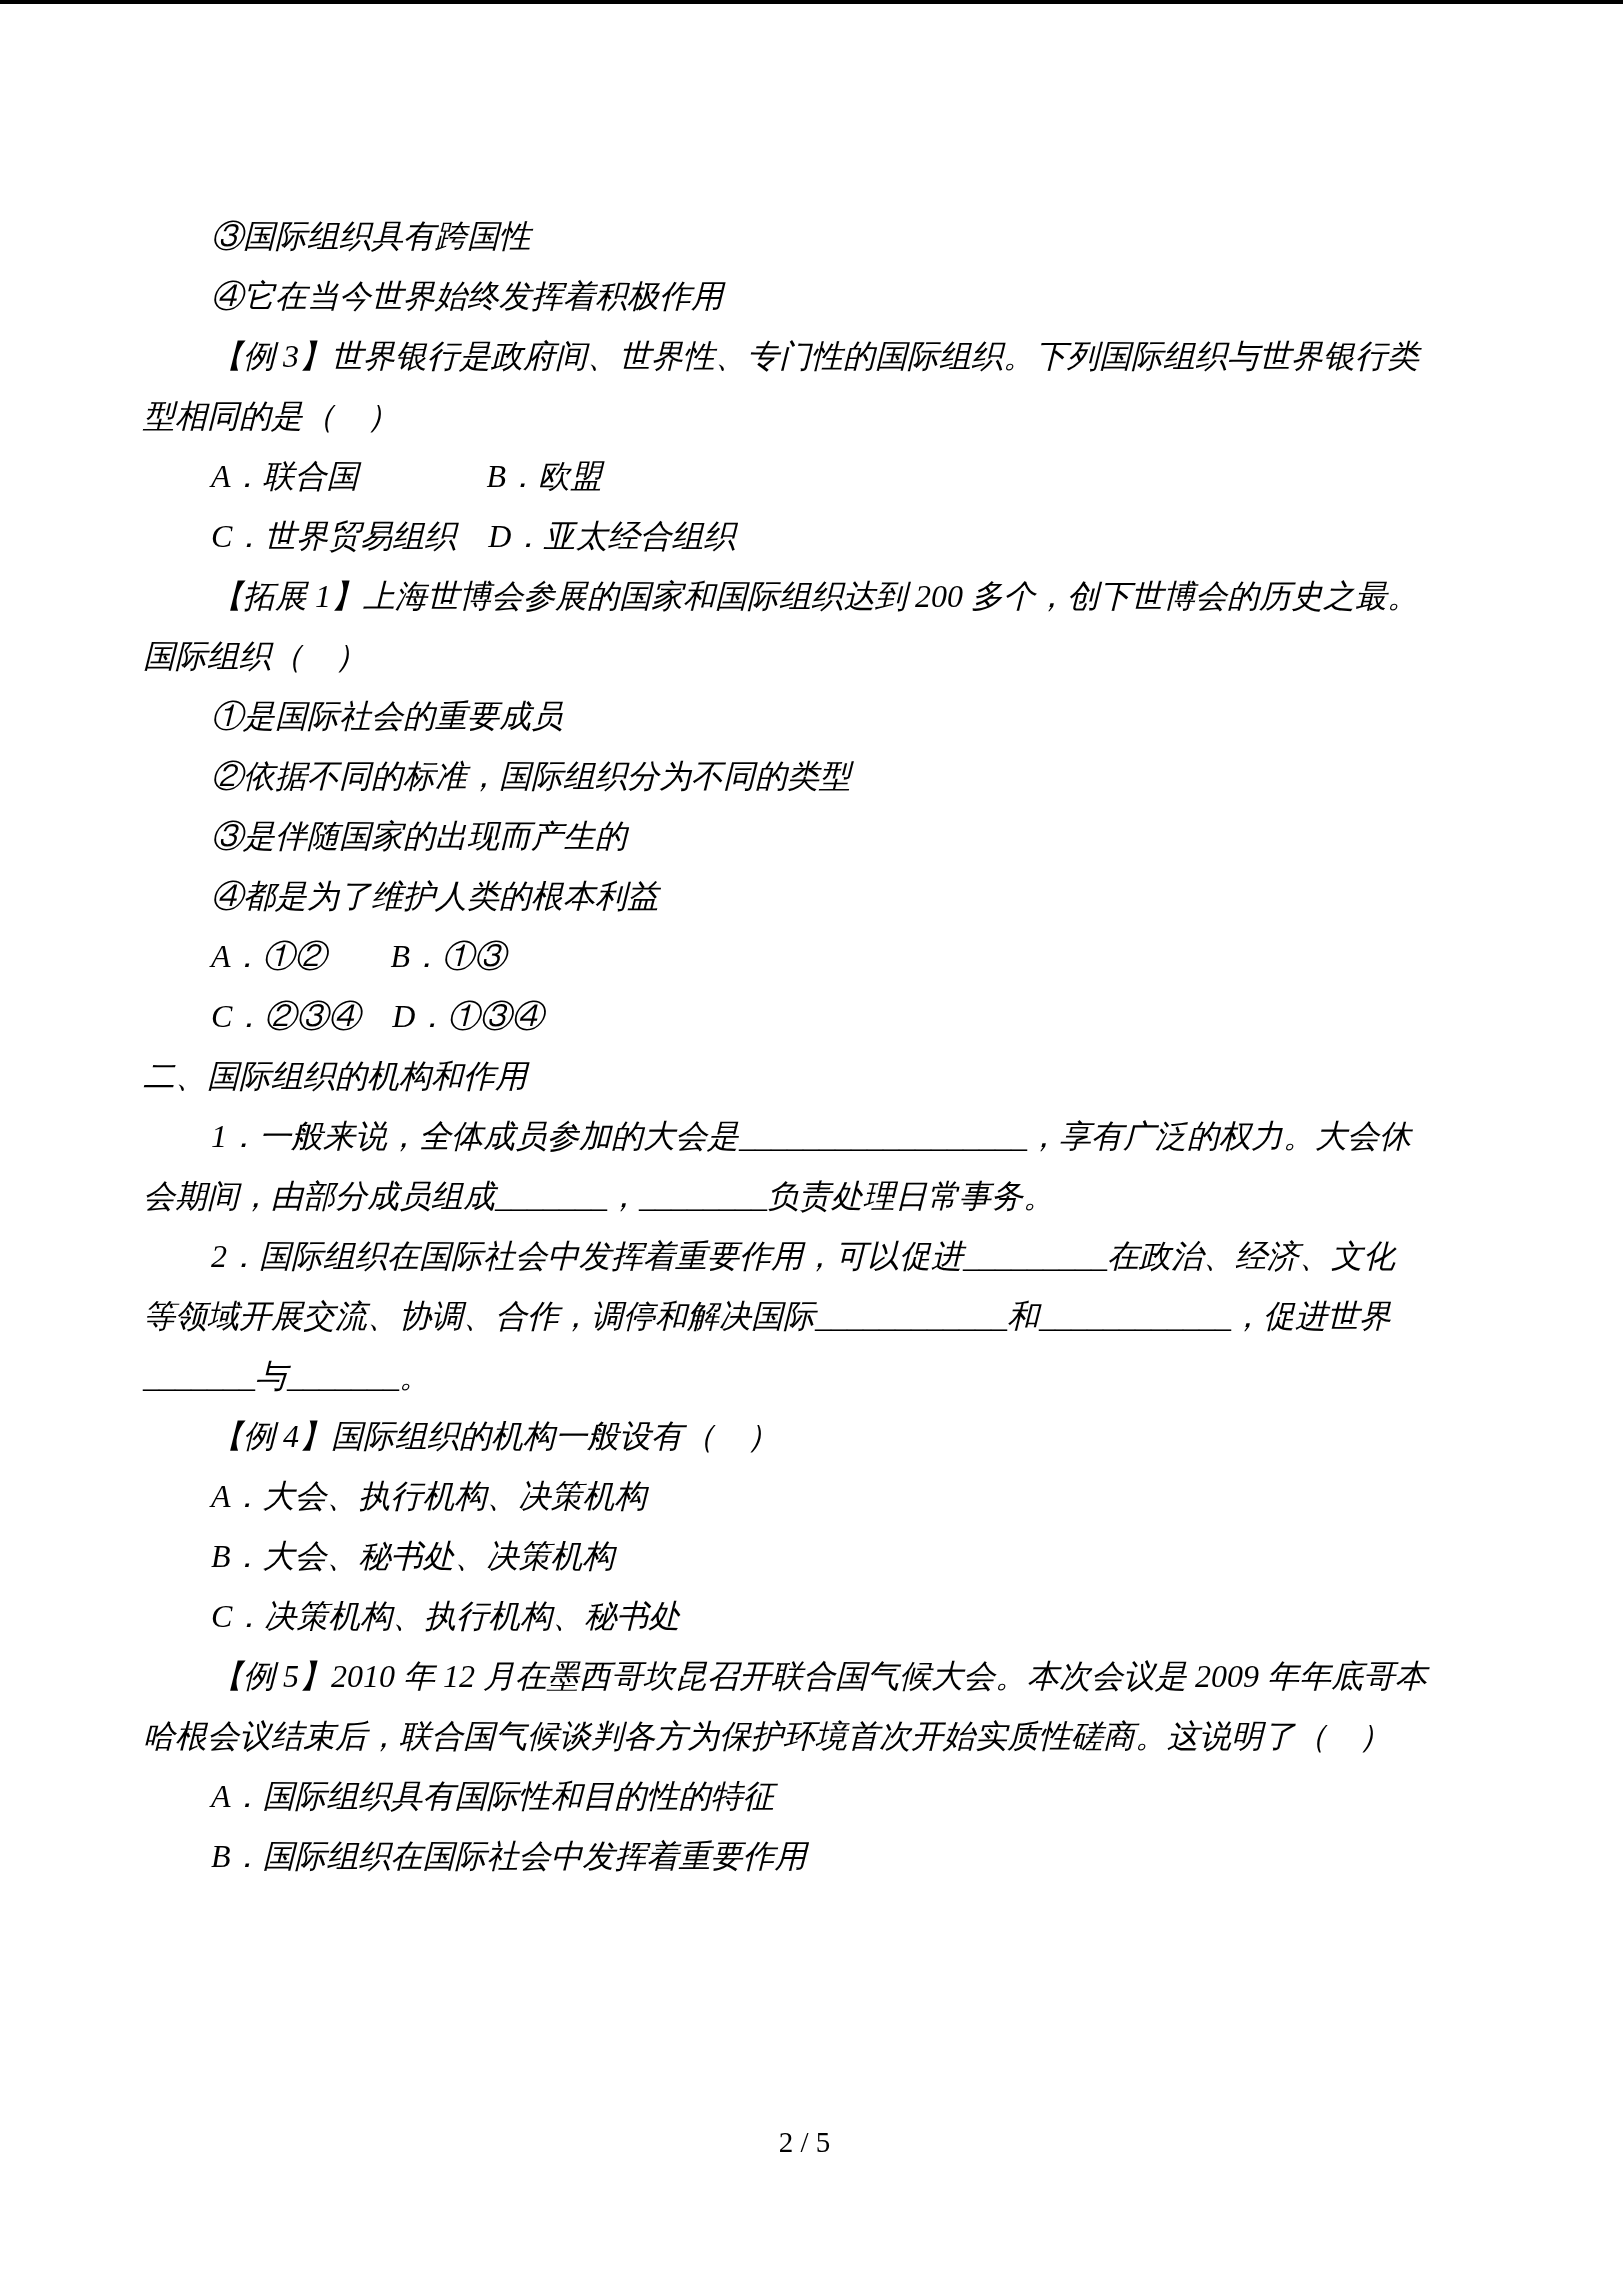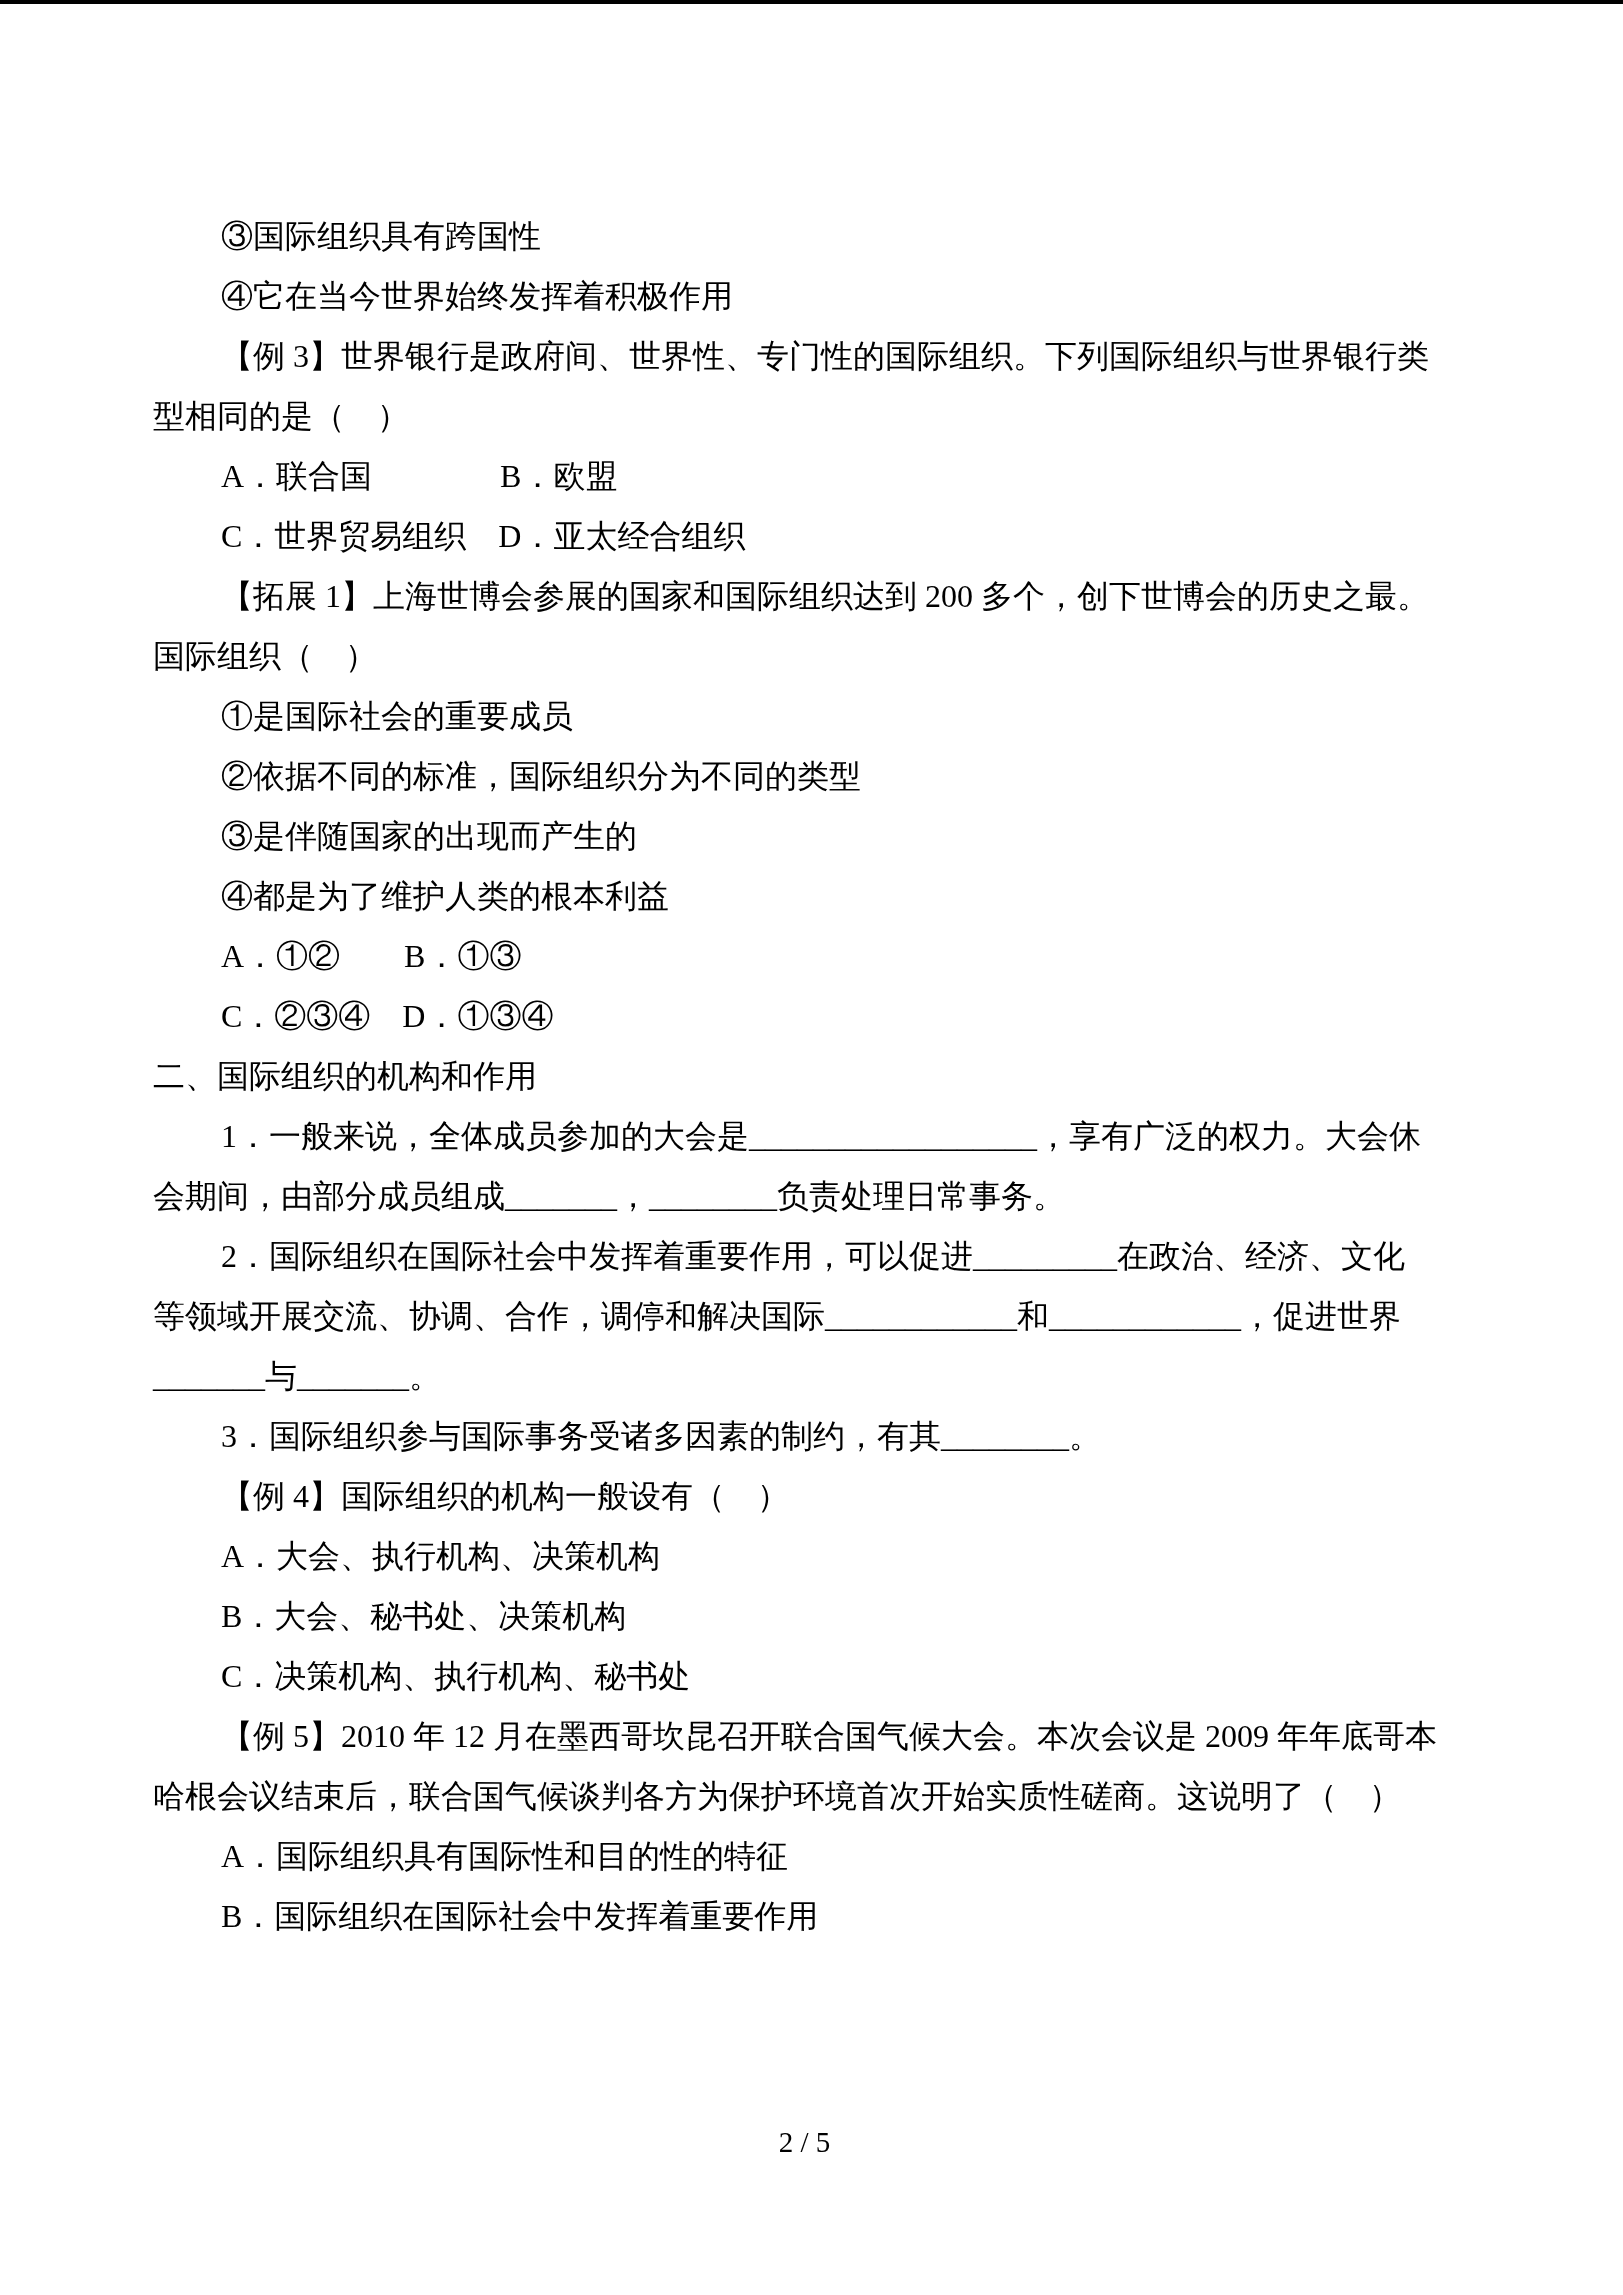--- a/index.html
+++ b/index.html
@@ -19,22 +19,23 @@
     position: absolute;
     top: 0;
     left: 0;
     width: 1623px;
     height: 4.1px;
     background: #000000;
   }
   .doc {
     position: absolute;
     top: 206px;
-    left: 153px;
+    left: 143px;
     width: 1357px;
+    font-style: italic;
   }
   .line {
     height: 60px;
     line-height: 60px;
     font-size: 32px;
     white-space: nowrap;
     letter-spacing: 0;
   }
   .indent-0 { padding-left: 0; }
   .indent-1 { padding-left: 68px; }
@@ -67,21 +68,20 @@
     <div class="line indent-1">③是伴随国家的出现而产生的</div>
     <div class="line indent-1">④都是为了维护人类的根本利益</div>
     <div class="line indent-1">A．①②　　B．①③</div>
     <div class="line indent-1">C．②③④　D．①③④</div>
     <div class="line indent-0">二、国际组织的机构和作用</div>
     <div class="line indent-1">1．一般来说，全体成员参加的大会是__________________，享有广泛的权力。大会休</div>
     <div class="line indent-0">会期间，由部分成员组成_______，________负责处理日常事务。</div>
     <div class="line indent-1">2．国际组织在国际社会中发挥着重要作用，可以促进_________在政治、经济、文化</div>
     <div class="line indent-0">等领域开展交流、协调、合作，调停和解决国际____________和____________，促进世界</div>
     <div class="line indent-0">_______与_______。</div>
-    <div class="line indent-1">3．国际组织参与国际事务受诸多因素的制约，有其________。</div>
     <div class="line indent-1">【例 4】国际组织的机构一般设有（　）</div>
     <div class="line indent-1">A．大会、执行机构、决策机构</div>
     <div class="line indent-1">B．大会、秘书处、决策机构</div>
     <div class="line indent-1">C．决策机构、执行机构、秘书处</div>
     <div class="line indent-1">【例 5】2010 年 12 月在墨西哥坎昆召开联合国气候大会。本次会议是 2009 年年底哥本</div>
     <div class="line indent-0">哈根会议结束后，联合国气候谈判各方为保护环境首次开始实质性磋商。这说明了（　）</div>
     <div class="line indent-1">A．国际组织具有国际性和目的性的特征</div>
     <div class="line indent-1">B．国际组织在国际社会中发挥着重要作用</div>
   </main>
 

